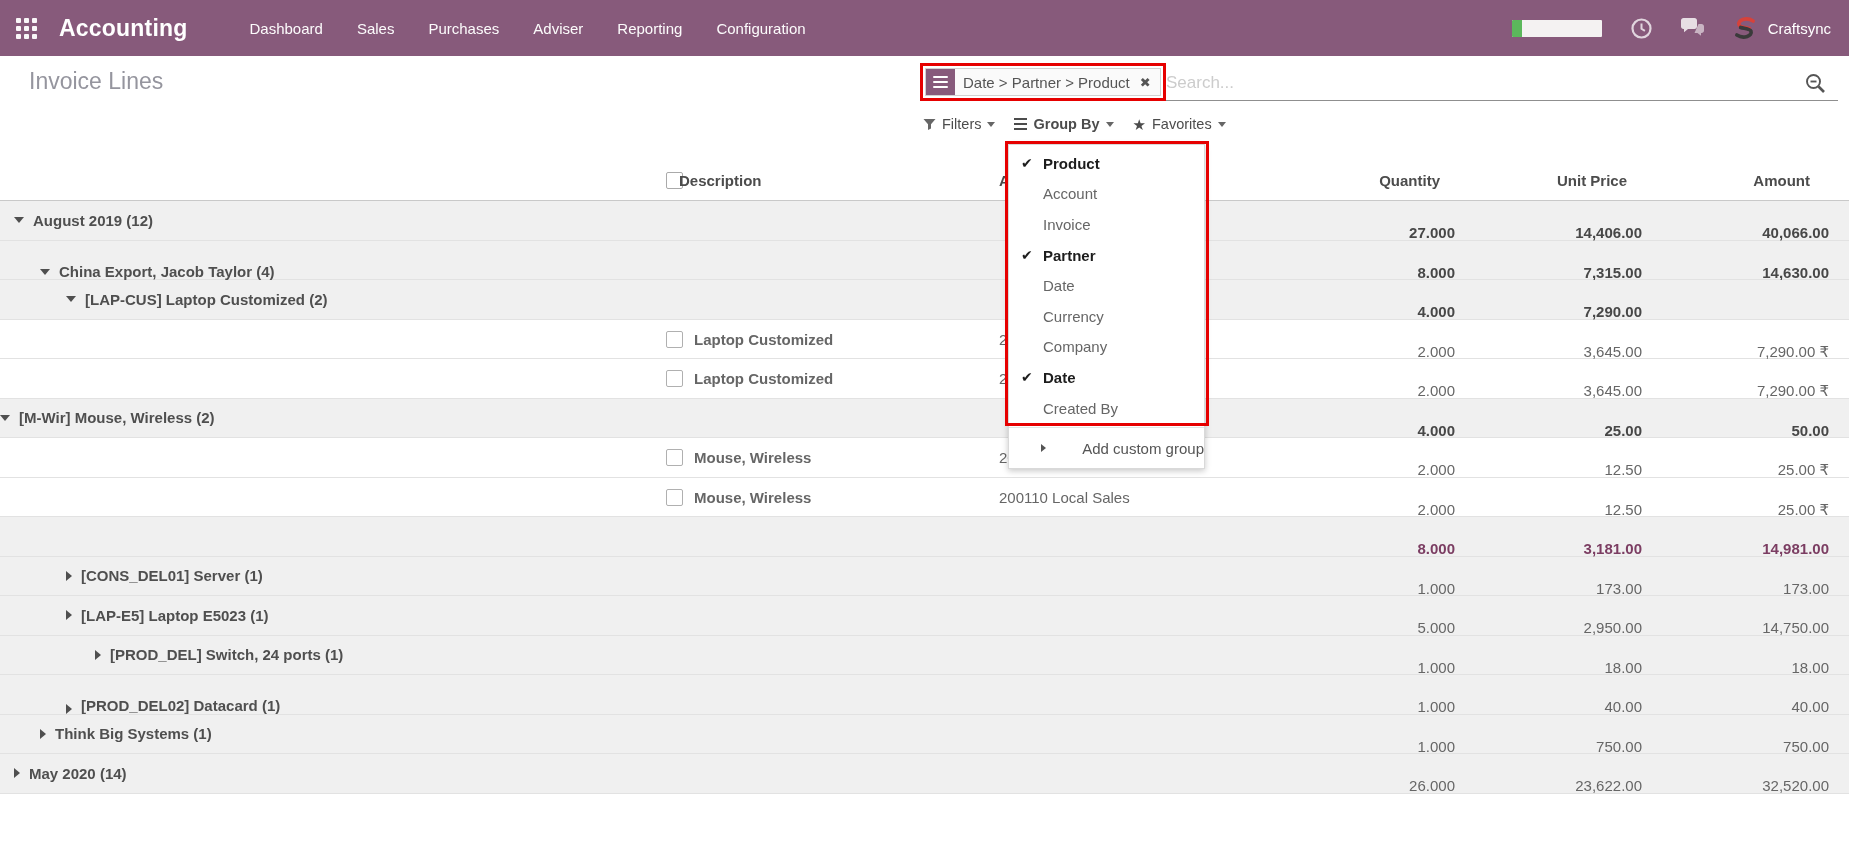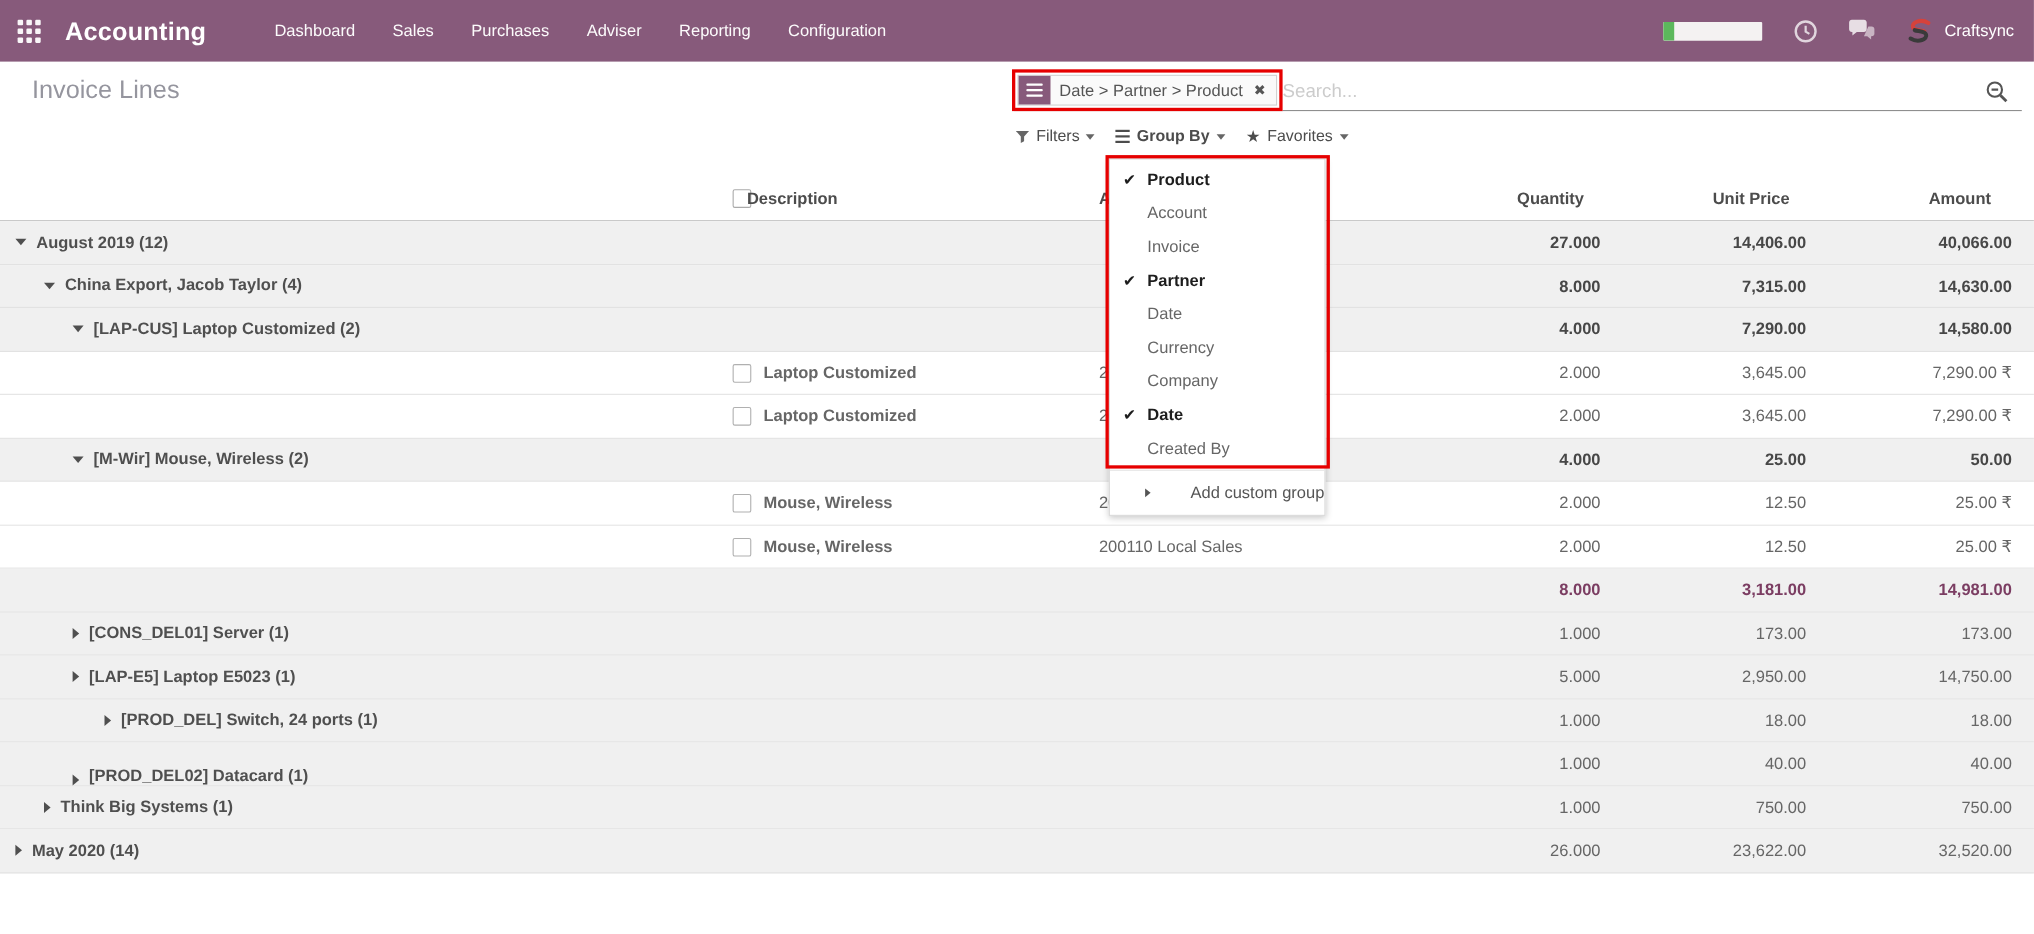--- a/index.html
+++ b/index.html
@@ -58,21 +58,21 @@
   .rows{position:absolute;left:0;top:201px;width:1849px;}
   .row{position:relative;width:1849px;height:39.5px;border-bottom:1px solid #e2e2e2;background:#fff;cursor:pointer;}
   .row.group{background:#f0f0f0;}
   .cell-label{position:absolute;left:0;top:0;height:100%;display:flex;align-items:center;font-size:15px;font-weight:bold;color:#4f4f4f;white-space:nowrap;}
   .caret{display:inline-block;margin-right:9px;}
   .caret-down{width:0;height:0;border-left:5px solid transparent;border-right:5px solid transparent;border-top:6px solid #4f4f4f;}
   .caret-right{width:0;height:0;border-top:5px solid transparent;border-bottom:5px solid transparent;border-left:6px solid #4f4f4f;}
   .cb{position:absolute;left:666px;top:11px;width:17px;height:17px;border:1px solid #b0b0b0;border-radius:2px;background:#fff;}
   .desc,.account{position:absolute;top:0;line-height:39.5px;font-size:15px;color:#666;white-space:nowrap;}
   .desc{left:694px;font-weight:bold;} .account{left:999px;}
-  .num{position:absolute;top:0;line-height:39.5px;font-size:15px;color:#666;text-align:right;white-space:nowrap;}
+  .num{position:absolute;top:12px;line-height:39.5px;font-size:15px;color:#666;text-align:right;white-space:nowrap;}
   .qty{right:394px;width:160px;} .price{right:207px;width:160px;} .amount{right:20px;width:190px;}
   .row.strong .num{font-weight:bold;color:#474747;}
   .row.highlight .cell-label{color:var(--highlight_row,#7b3d62);}
   .row.highlight .caret-down{border-top-color:var(--highlight_row,#7b3d62);}
   .row.highlight .num{color:var(--highlight_row,#7b3d62);font-weight:bold;}
 
   
   .dropdown{position:absolute;left:1008px;top:144px;width:197px;background:#fff;border:1px solid #d9d9d9;
     box-shadow:0 2px 6px rgba(0,0,0,.22);z-index:50;padding-top:3px;}
   .dd-item{height:30.6px;display:flex;align-items:center;padding-left:12px;font-size:15px;color:#666;cursor:pointer;white-space:nowrap;}
@@ -198,55 +198,54 @@
       <div class="row group strong">
     <div class="cell-label" style="padding-left: 14px;">
       <span class="caret caret-down"></span>
       <span class="glabel">August 2019 (12)</span>
     </div>
     <span class="num qty">27.000</span>
     <span class="num price">14,406.00</span>
     <span class="num amount">40,066.00</span>
   </div>
       <div class="row group strong">
-    <div class="cell-label" style="padding-left: 40px;">
+    <div class="cell-label" style="padding-left: 40px; margin-top: 12px;">
       <span class="caret caret-down"></span>
       <span class="glabel">China Export, Jacob Taylor (4)</span>
     </div>
     <span class="num qty">8.000</span>
     <span class="num price">7,315.00</span>
     <span class="num amount">14,630.00</span>
   </div>
       <div class="row group strong">
     <div class="cell-label" style="padding-left: 66px;">
       <span class="caret caret-down"></span>
       <span class="glabel">[LAP-CUS] Laptop Customized (2)</span>
     </div>
     <span class="num qty">4.000</span>
     <span class="num price">7,290.00</span>
-    <span class="num amount">14,580.00</span>
   </div>
       <div class="row leaf">
     <span class="cb"></span>
     <span class="desc">Laptop Customized</span>
     <span class="account">200110 Local Sales</span>
     <span class="num qty">2.000</span>
     <span class="num price">3,645.00</span>
     <span class="num amount">7,290.00 ₹</span>
   </div>
       <div class="row leaf">
     <span class="cb"></span>
     <span class="desc">Laptop Customized</span>
     <span class="account">200110 Local Sales</span>
     <span class="num qty">2.000</span>
     <span class="num price">3,645.00</span>
     <span class="num amount">7,290.00 ₹</span>
   </div>
       <div class="row group strong">
-    <div class="cell-label" style="padding-left: 66px;">
+    <div class="cell-label" style="">
       <span class="caret caret-down"></span>
       <span class="glabel">[M-Wir] Mouse, Wireless (2)</span>
     </div>
     <span class="num qty">4.000</span>
     <span class="num price">25.00</span>
     <span class="num amount">50.00</span>
   </div>
       <div class="row leaf">
     <span class="cb"></span>
     <span class="desc">Mouse, Wireless</span>

